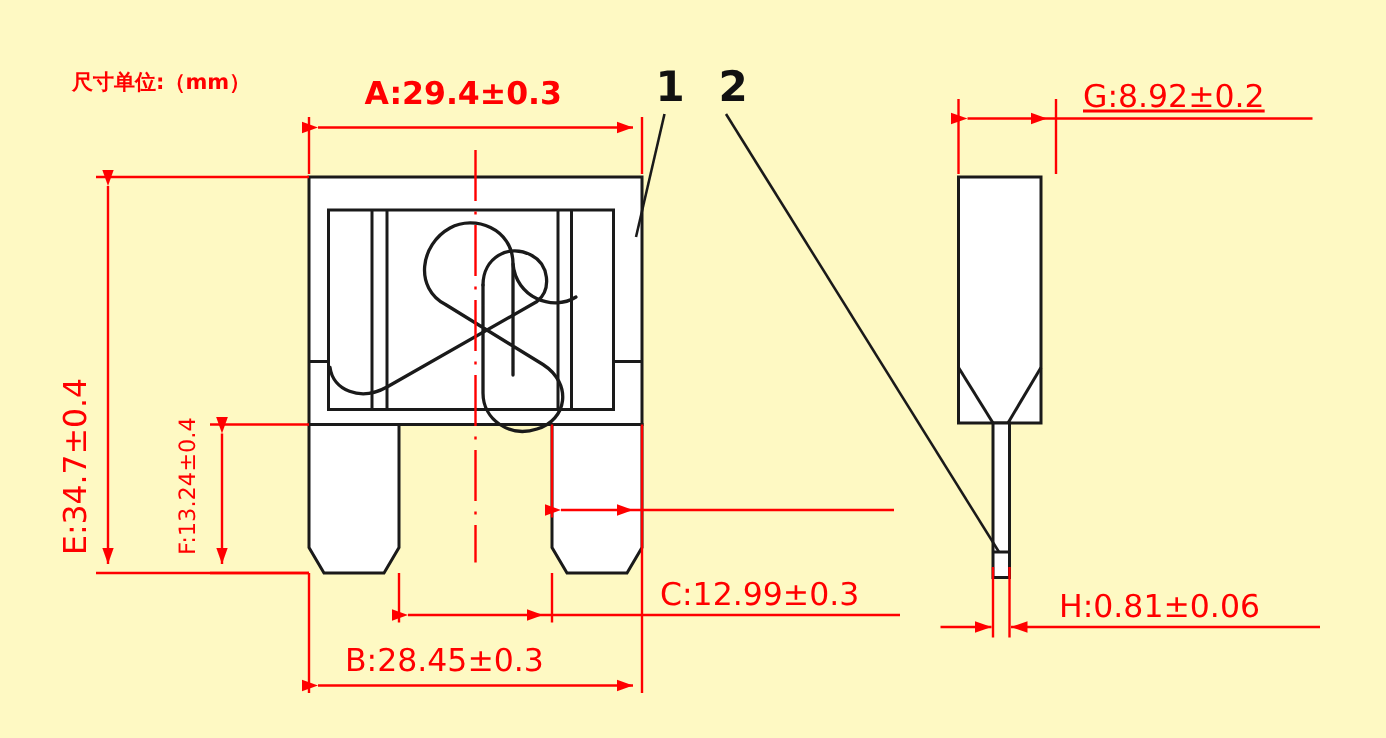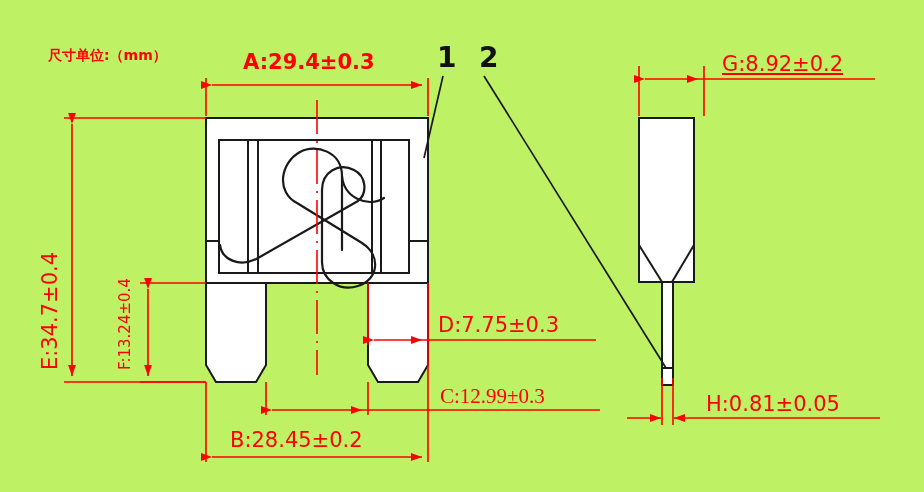--- a/index.html
+++ b/index.html
@@ -10,21 +10,21 @@
   body {
     width: 924px;
     height: 492px;
     font-family: "DejaVu Sans", "Liberation Sans", sans-serif;
     overflow: hidden;
   }
   #drawing-root {
     position: relative;
     width: 924px;
     height: 492px;
-    background: #bef264;
+    background: #fef9c3;
   }
   svg#drawing-canvas {
     position: absolute;
     top: 0;
     left: 0;
     width: 924px;
     height: 492px;
     display: block;
   }
   .part-line {
@@ -234,27 +234,26 @@
   </svg>
 
   <div class="unit-note" style="left:48px; top:48px;">尺寸单位:（mm）</div>
 
   <div class="dim-text" style="left:243px; top:52px;font-weight:bold;">A:29.4±0.3</div>
 
   <div class="dim-text vert-text" style="left:40px; top:370px; transform:rotate(-90deg);">E:34.7±0.4</div>
 
   <div class="dim-text dim-text-small vert-text" style="left:118px; top:370px; transform:rotate(-90deg);">F:13.24±0.4</div>
 
-  <div class="dim-text" style="left:438px; top:315px;">D:7.75±0.3</div>
-
-  <div class="dim-text" style="left:440px; top:386px;font-family:Liberation Serif, serif;">C:12.99±0.3</div>
-
-  <div class="dim-text" style="left:230px; top:430px;">B:28.45±0.2</div>
+
+  <div class="dim-text" style="left:440px; top:386px;">C:12.99±0.3</div>
+
+  <div class="dim-text" style="left:230px; top:430px;">B:28.45±0.3</div>
 
   <div class="dim-text" style="left:722px; top:54px;text-decoration:underline;">G:8.92±0.2</div>
 
-  <div class="dim-text" style="left:706px; top:394px;">H:0.81±0.05</div>
+  <div class="dim-text" style="left:706px; top:394px;">H:0.81±0.06</div>
 
   <div class="callout-num" style="left:437px; top:44px;">1</div>
 
   <div class="callout-num" style="left:479px; top:44px;">2</div>
 
 </div>
 
 </body></html>

